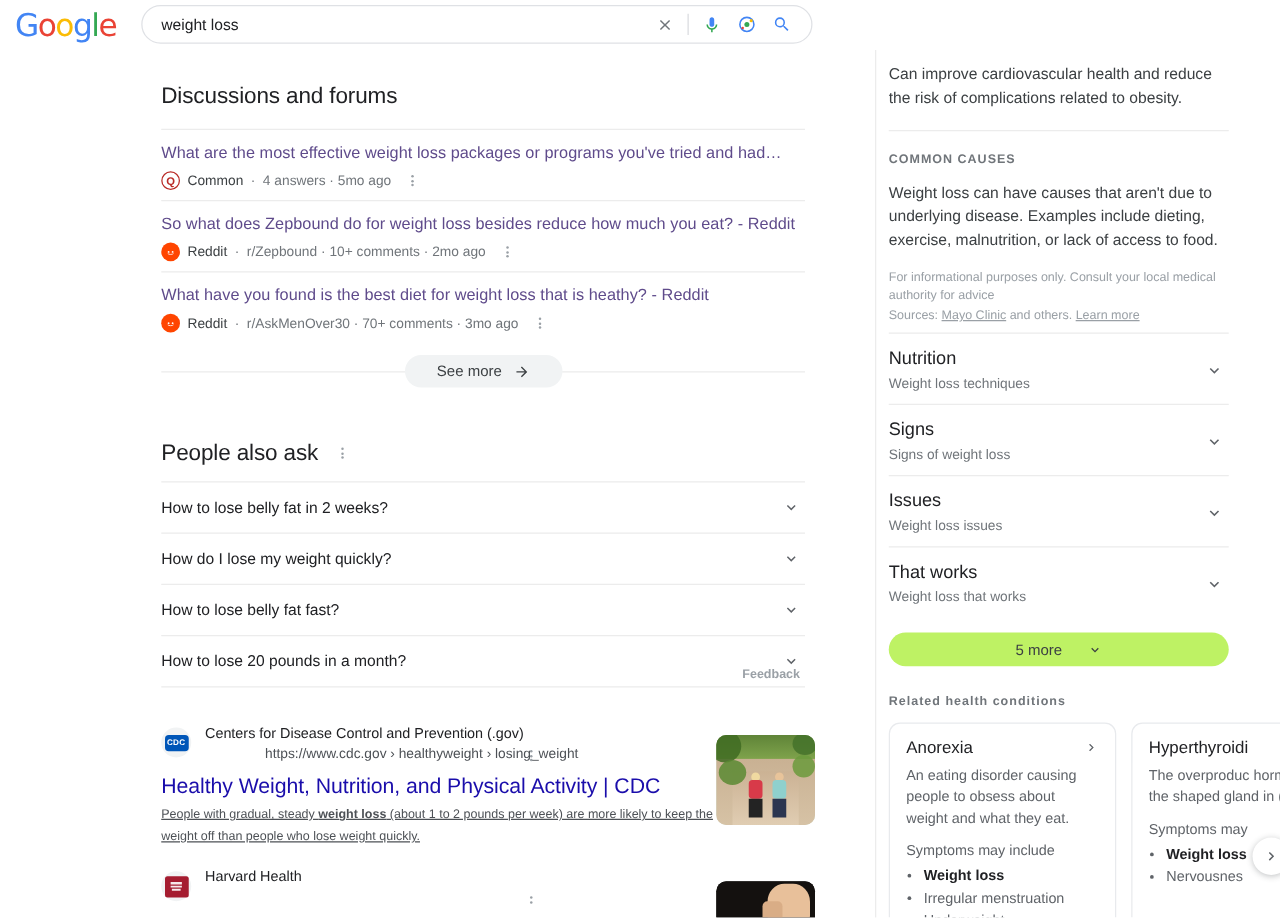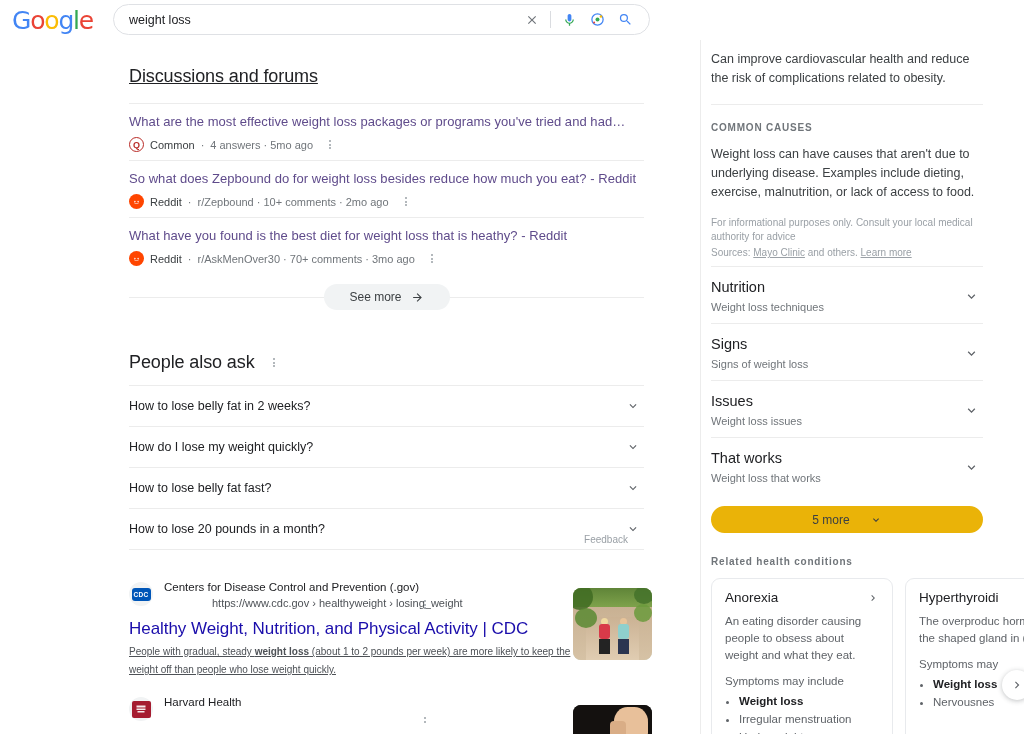--- a/index.html
+++ b/index.html
@@ -56,21 +56,21 @@
   }
   .vsep { position:absolute; left:700px; top:40px; width:1px; height:694px;
           background:#ebebeb; }
 
   
   .block { width: 515px; margin-left: 129px; }
   .sec-title {
     font-size: 18px; color: #202124; font-weight: 400;
     letter-spacing: -0.1px;
   }
-  #discussions-title { margin-top: 26px; text-decoration: underline; }
+  #discussions-title { margin-top: 26px; }
   .disc-list { margin-top: 16px; }
   .disc-item { padding: 9px 0 8px 0; border-top: 1px solid #ececec; }
   .disc-item:first-child { border-top: 1px solid #ececec; }
   .disc-q {
     font-size: 13px; color: #5f4b8b; line-height: 17px;
     cursor: pointer; letter-spacing: .05px;
   }
   .disc-meta {
     display: flex; align-items: center; gap: 6px; margin-top: 7px;
     font-size: 11px; color: #70757a;
@@ -104,22 +104,22 @@
     height: 41px; display: flex; align-items: center;
     justify-content: space-between; cursor: pointer;
   }
   .paa-q { font-size: 12.5px; color: #202124; }
   .chev {
     width: 22px; height: 22px; display:flex; align-items:center;
     justify-content:center; color:#5f6368; flex:none;
   }
   .paa-foot { border-top:1px solid #ececec; position:relative; height: 1px; }
   .feedback {
-    position:absolute; right:16px; top:-16px;
-    font-size:10px; color:#9aa0a6; cursor:pointer;
+    position:absolute; right:4px; top:-16px;
+    font-size:10px; color:#9aa0a6; cursor:pointer;font-weight:bold;
   }
 
   
   .result { margin-top: 30px; position: relative; }
   .res-head { display: flex; align-items: flex-start; gap: 11px; }
   .res-favbox {
     width: 24px; height: 24px; border-radius: 50%; background:#f1f3f4;
     display:flex; align-items:center; justify-content:center; flex:none;
     margin-top: 2px;
   }
@@ -186,21 +186,21 @@
     border-top: 1px solid #ececec; padding: 11px 0 10px 0;
     display:flex; align-items:flex-start; justify-content:space-between;
     cursor:pointer; width: 272px;
   }
   .acc-t { font-size: 14.5px; color:#202124; line-height:19px; }
   .acc-s { font-size: 11px; color:#70757a; margin-top: 4px; }
   .acc-chev { width:24px; height:24px; display:flex; align-items:center;
               justify-content:center; color:#5f6368; flex:none; margin-top:6px; }
 
   .more-pill {
-    margin-top: 12px; width: 272px; height: 27px; background:#eab308;
+    margin-top: 12px; width: 272px; height: 27px; background:#bef264;
     border-radius: 16px; display:flex; align-items:center;
     justify-content:center; gap:20px; font-size:12px; color:#3c4043;
     cursor:pointer;
   }
 
   .rhc-label {
     font-size: 10px; color:#70757a; letter-spacing:.8px; font-weight:700;
     margin-top: 23px;
   }
   .cards { display:flex; gap: 12px; margin-top: 11px; position:relative; }

